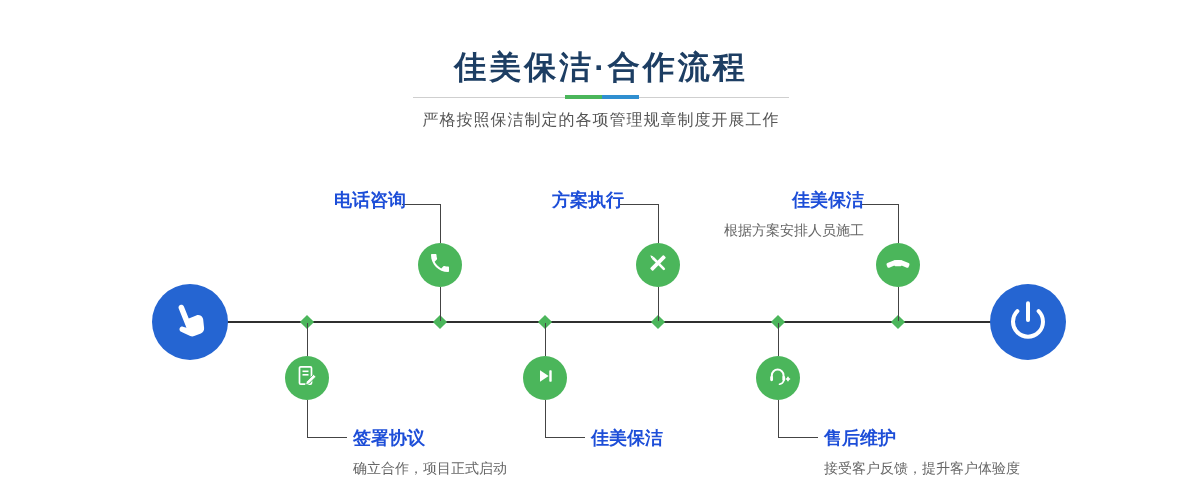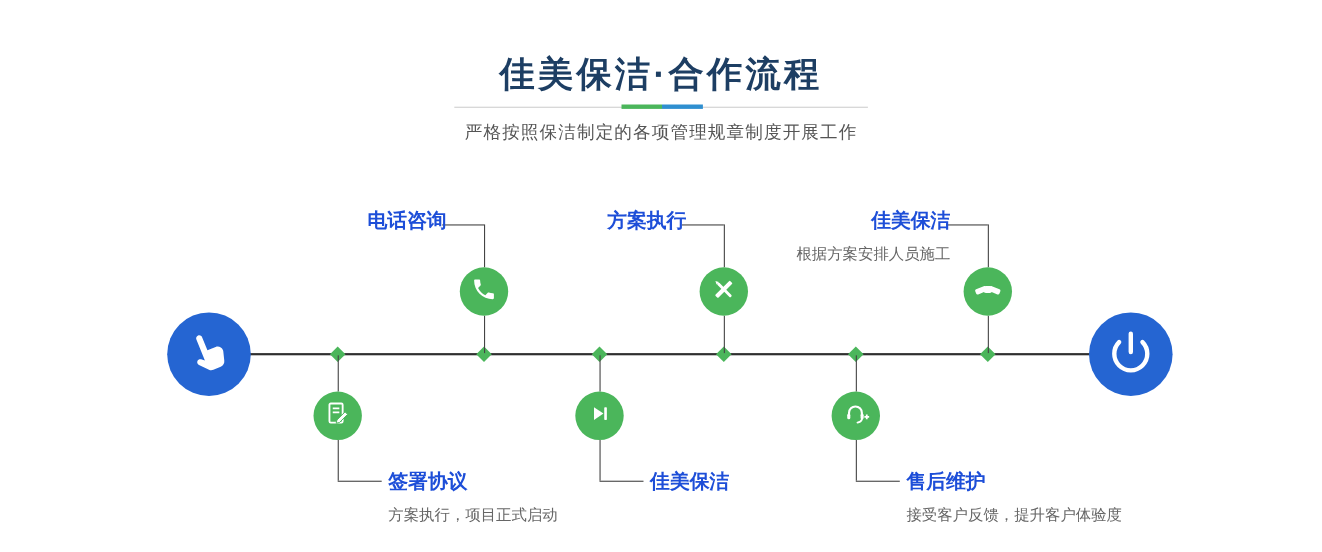--- a/index.html
+++ b/index.html
@@ -198,21 +198,21 @@
   <div class="label-group label-top lt2">
     <div class="step-title">方案执行</div>
   </div>
   <div class="label-group label-top lt3">
     <div class="step-title">佳美保洁</div>
     <div class="step-desc">根据方案安排人员施工</div>
   </div>
 
   <div class="label-group label-bottom lb1">
     <div class="step-title">签署协议</div>
-    <div class="step-desc">方案执行，项目正式启动</div>
+    <div class="step-desc">确立合作，项目正式启动</div>
   </div>
   <div class="label-group label-bottom lb2">
     <div class="step-title">佳美保洁</div>
   </div>
   <div class="label-group label-bottom lb3">
     <div class="step-title">售后维护</div>
     <div class="step-desc">接受客户反馈，提升客户体验度</div>
   </div>
 
 </div>

